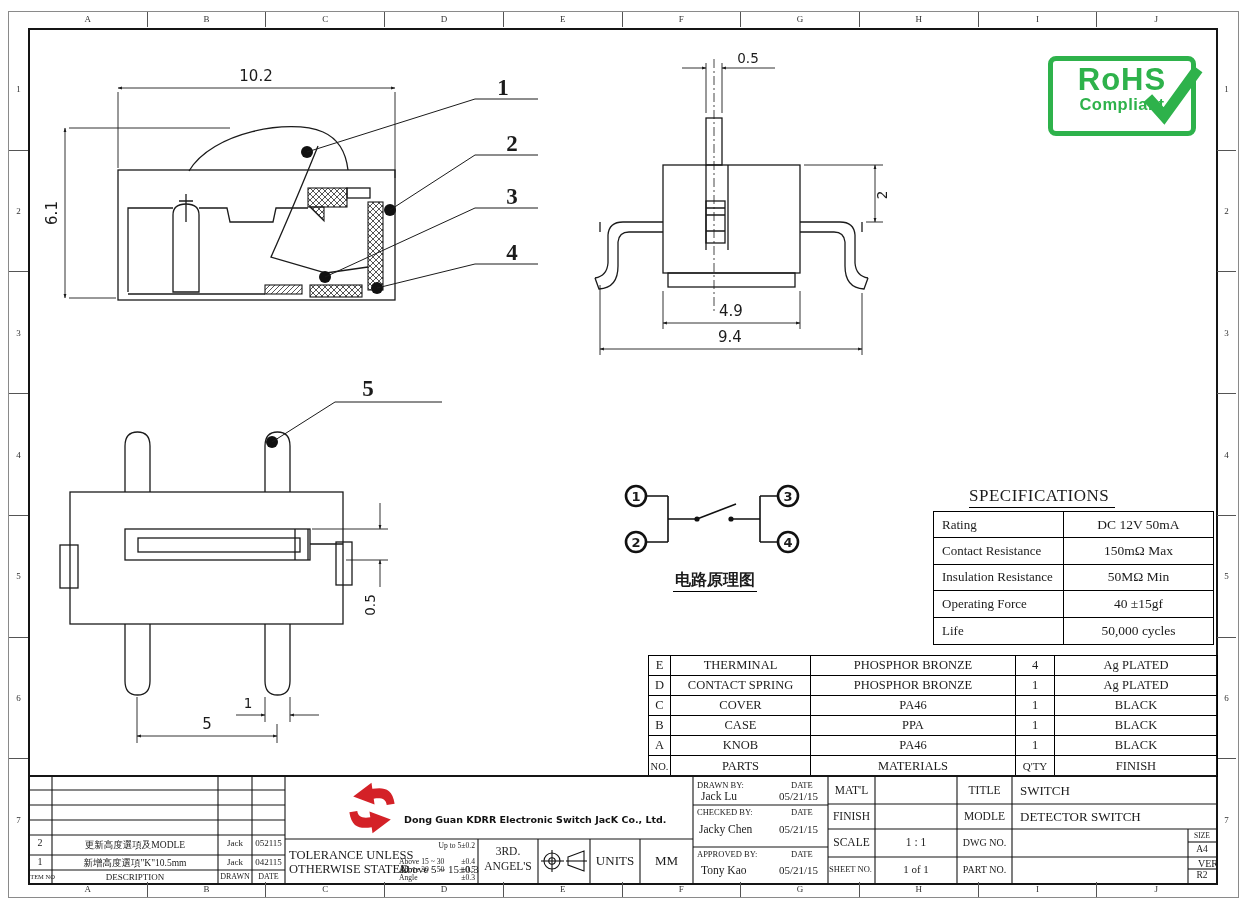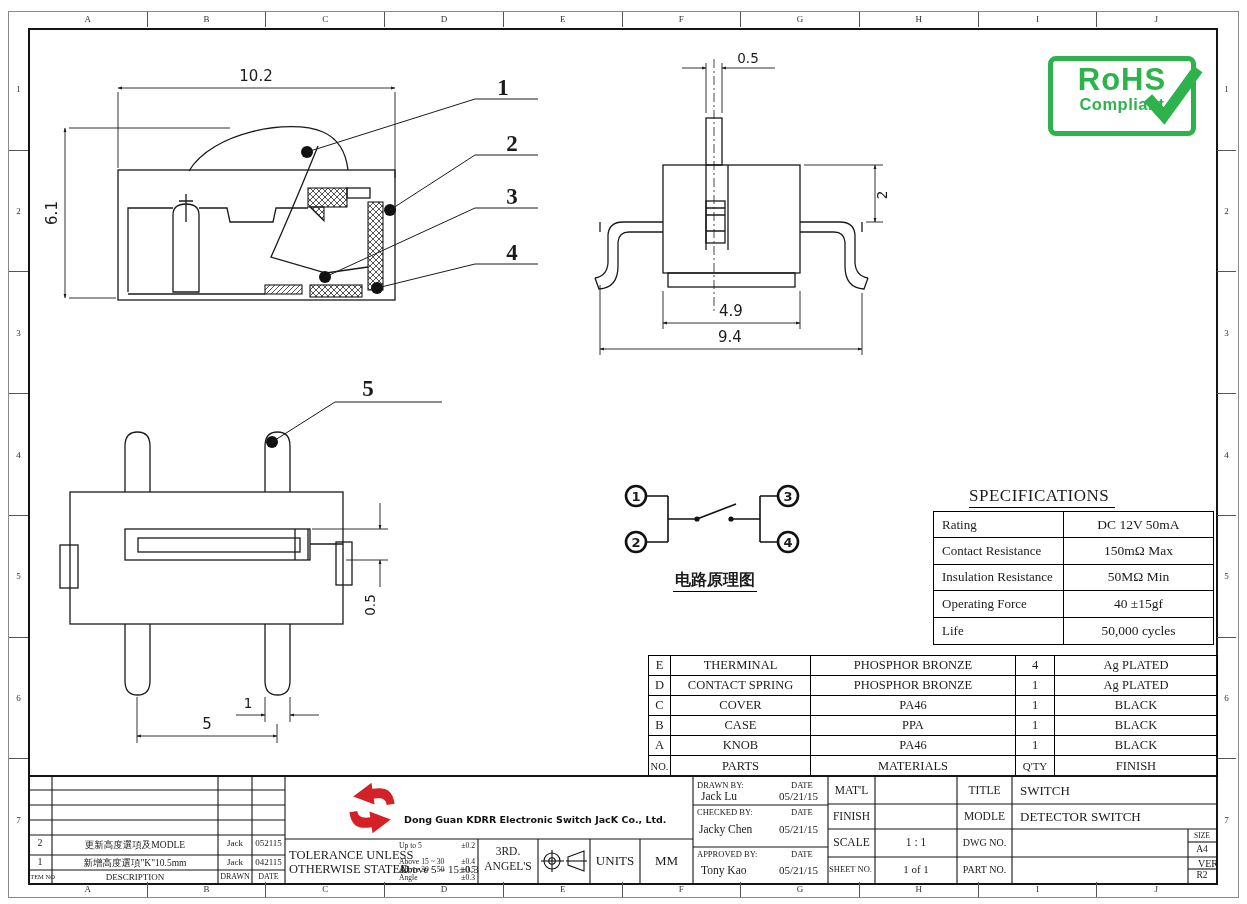--- a/index.html
+++ b/index.html
@@ -374,21 +374,21 @@
     <svg class="tbt" style="left:318px;top:4px" width="52" height="54" viewBox="0 0 52 54">
       <g fill="#d42127" transform="rotate(-8 26 27)">
         <path d="M29,2 L9,13 L29,24 L29,18 C37,18 41,20 41,26 L49,26 C49,9 39,8 29,8 Z"></path>
         <path d="M23,52 L43,41 L23,30 L23,36 C15,36 11,34 11,28 L3,28 C3,45 13,46 23,46 Z"></path>
       </g>
     </svg>
     <div class="tbt" style="left:376px;top:37px;font:700 9.5px 'DejaVu Sans',sans-serif;color:#111">Dong Guan KDRR  Electronic Switch JacK Co., Ltd.</div>
 
     <div class="tbt" style="left:261px;top:71px;font-size:12.5px">TOLERANCE UNLESS</div>
     <div class="tbt" style="left:261px;top:85px;font-size:12.5px">OTHERWISE STATED :</div>
-    <div class="tbt" style="left:371px;top:63.5px;width:76px;font-size:7.6px;display:flex;justify-content:space-between">
+    <div class="tbt" style="left:371px;top:63.5px;width:76px;font-size:7.6px;display:flex;justify-content:flex-end">
       <span>Up to 5</span>
         <span>±0.2</span>
       </div>
     <div class="tbt" style="left:371px;top:86px;width:76px;font-size:11px;display:flex;justify-content:space-between">
       <span>Above 5 ~ 15</span>
         <span>±0.3</span>
       </div>
     <div class="tbt" style="left:371px;top:79.5px;width:76px;font-size:7.6px;display:flex;justify-content:space-between">
       <span>Above 15 ~ 30</span>
         <span>±0.4</span>

